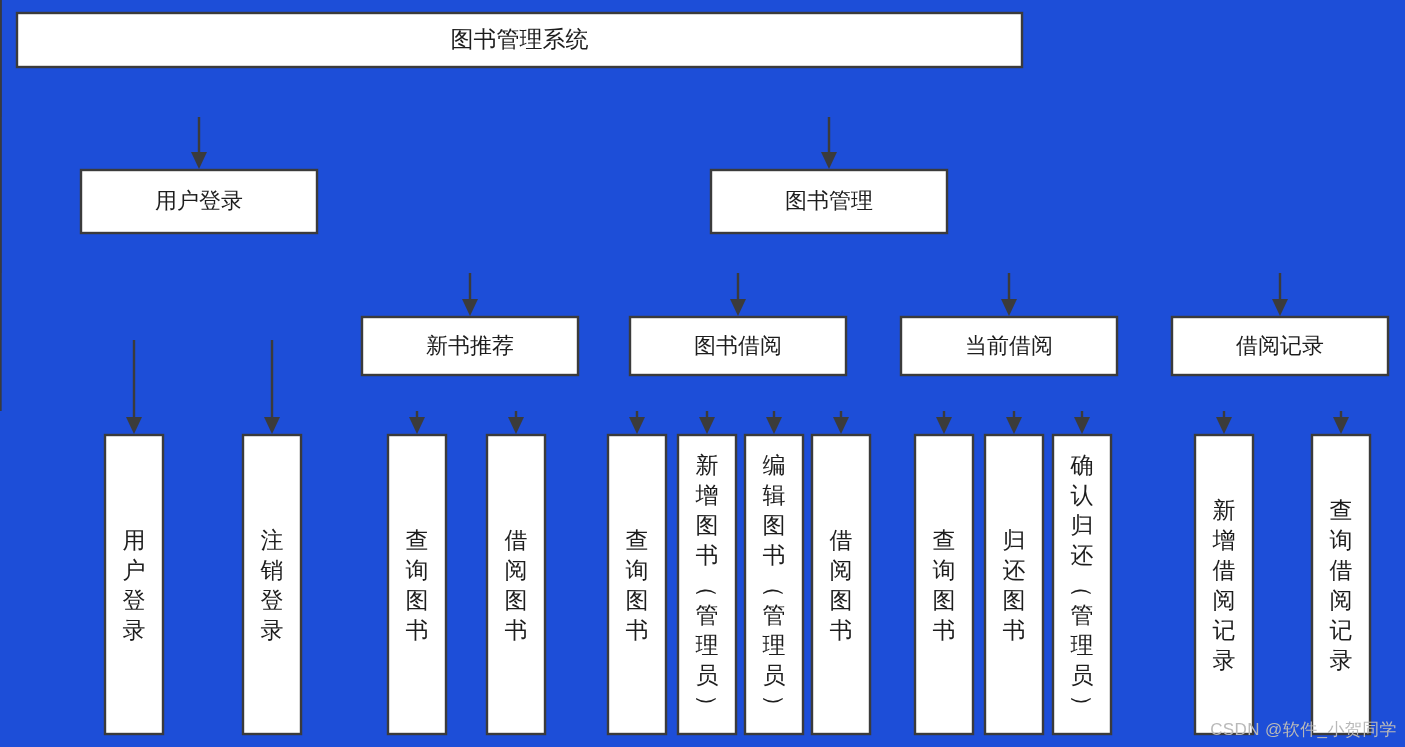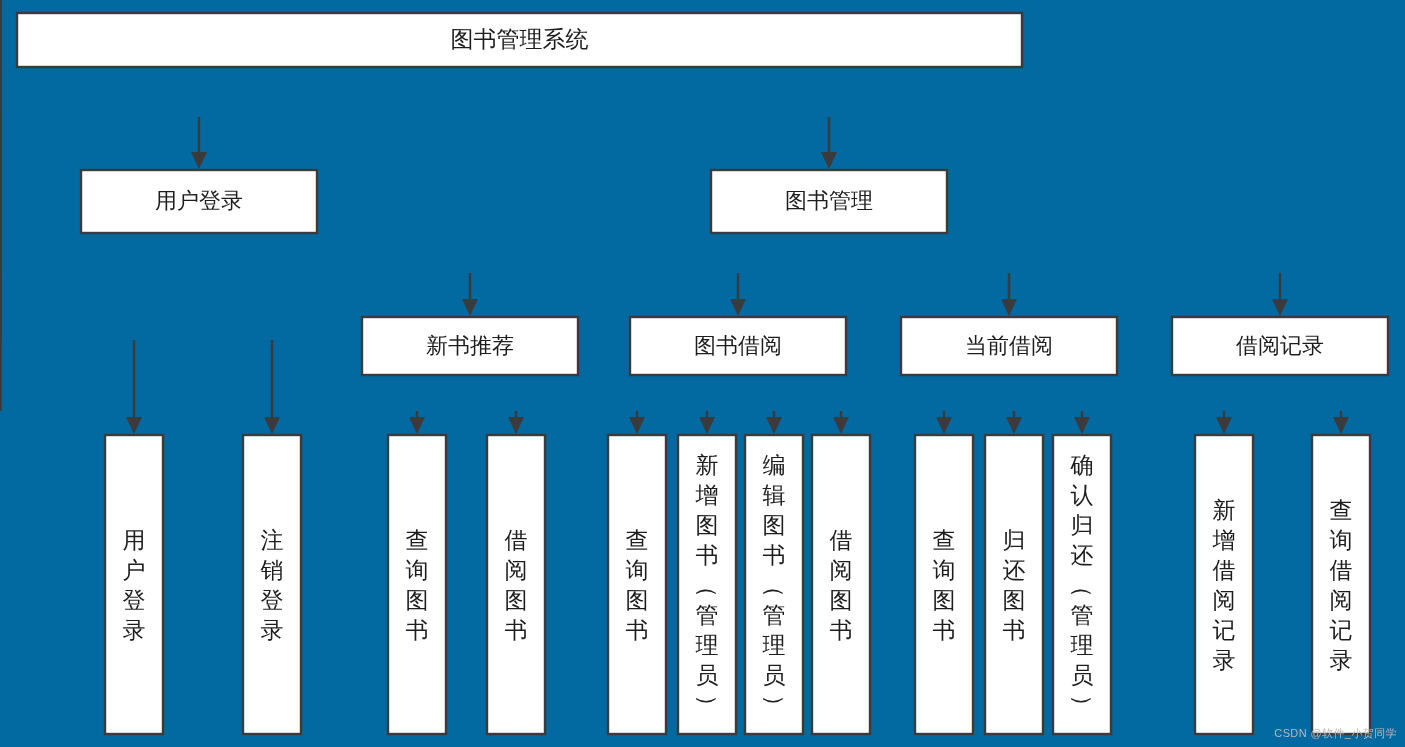--- a/index.html
+++ b/index.html
@@ -10,21 +10,21 @@
   body {
     width: 1405px;
     height: 747px;
     overflow: hidden;
     font-family: "Liberation Sans", "DejaVu Sans", sans-serif;
   }
   #diagram-root {
     position: relative;
     width: 1405px;
     height: 747px;
-    background: #0369a1;
+    background: #1d4ed8;
   }
   svg#flow {
     position: absolute;
     left: 0;
     top: 0;
     width: 1405px;
     height: 747px;
     display: block;
   }
   .node-rect {
@@ -56,21 +56,21 @@
   }
   .arrow-head {
     fill: #3b3b3b;
     stroke: none;
   }
   .watermark {
     position: absolute;
     right: 8px;
     bottom: 6px;
     color: #b9b9b9;
-    font-size: 11px;
+    font-size: 17px;
     font-family: "Liberation Sans", "DejaVu Sans", sans-serif;
     letter-spacing: 0.4px;
     white-space: nowrap;
     user-select: none;
   }
 </style>
 </head>
 <body>
 
 <div id="diagram-root">

